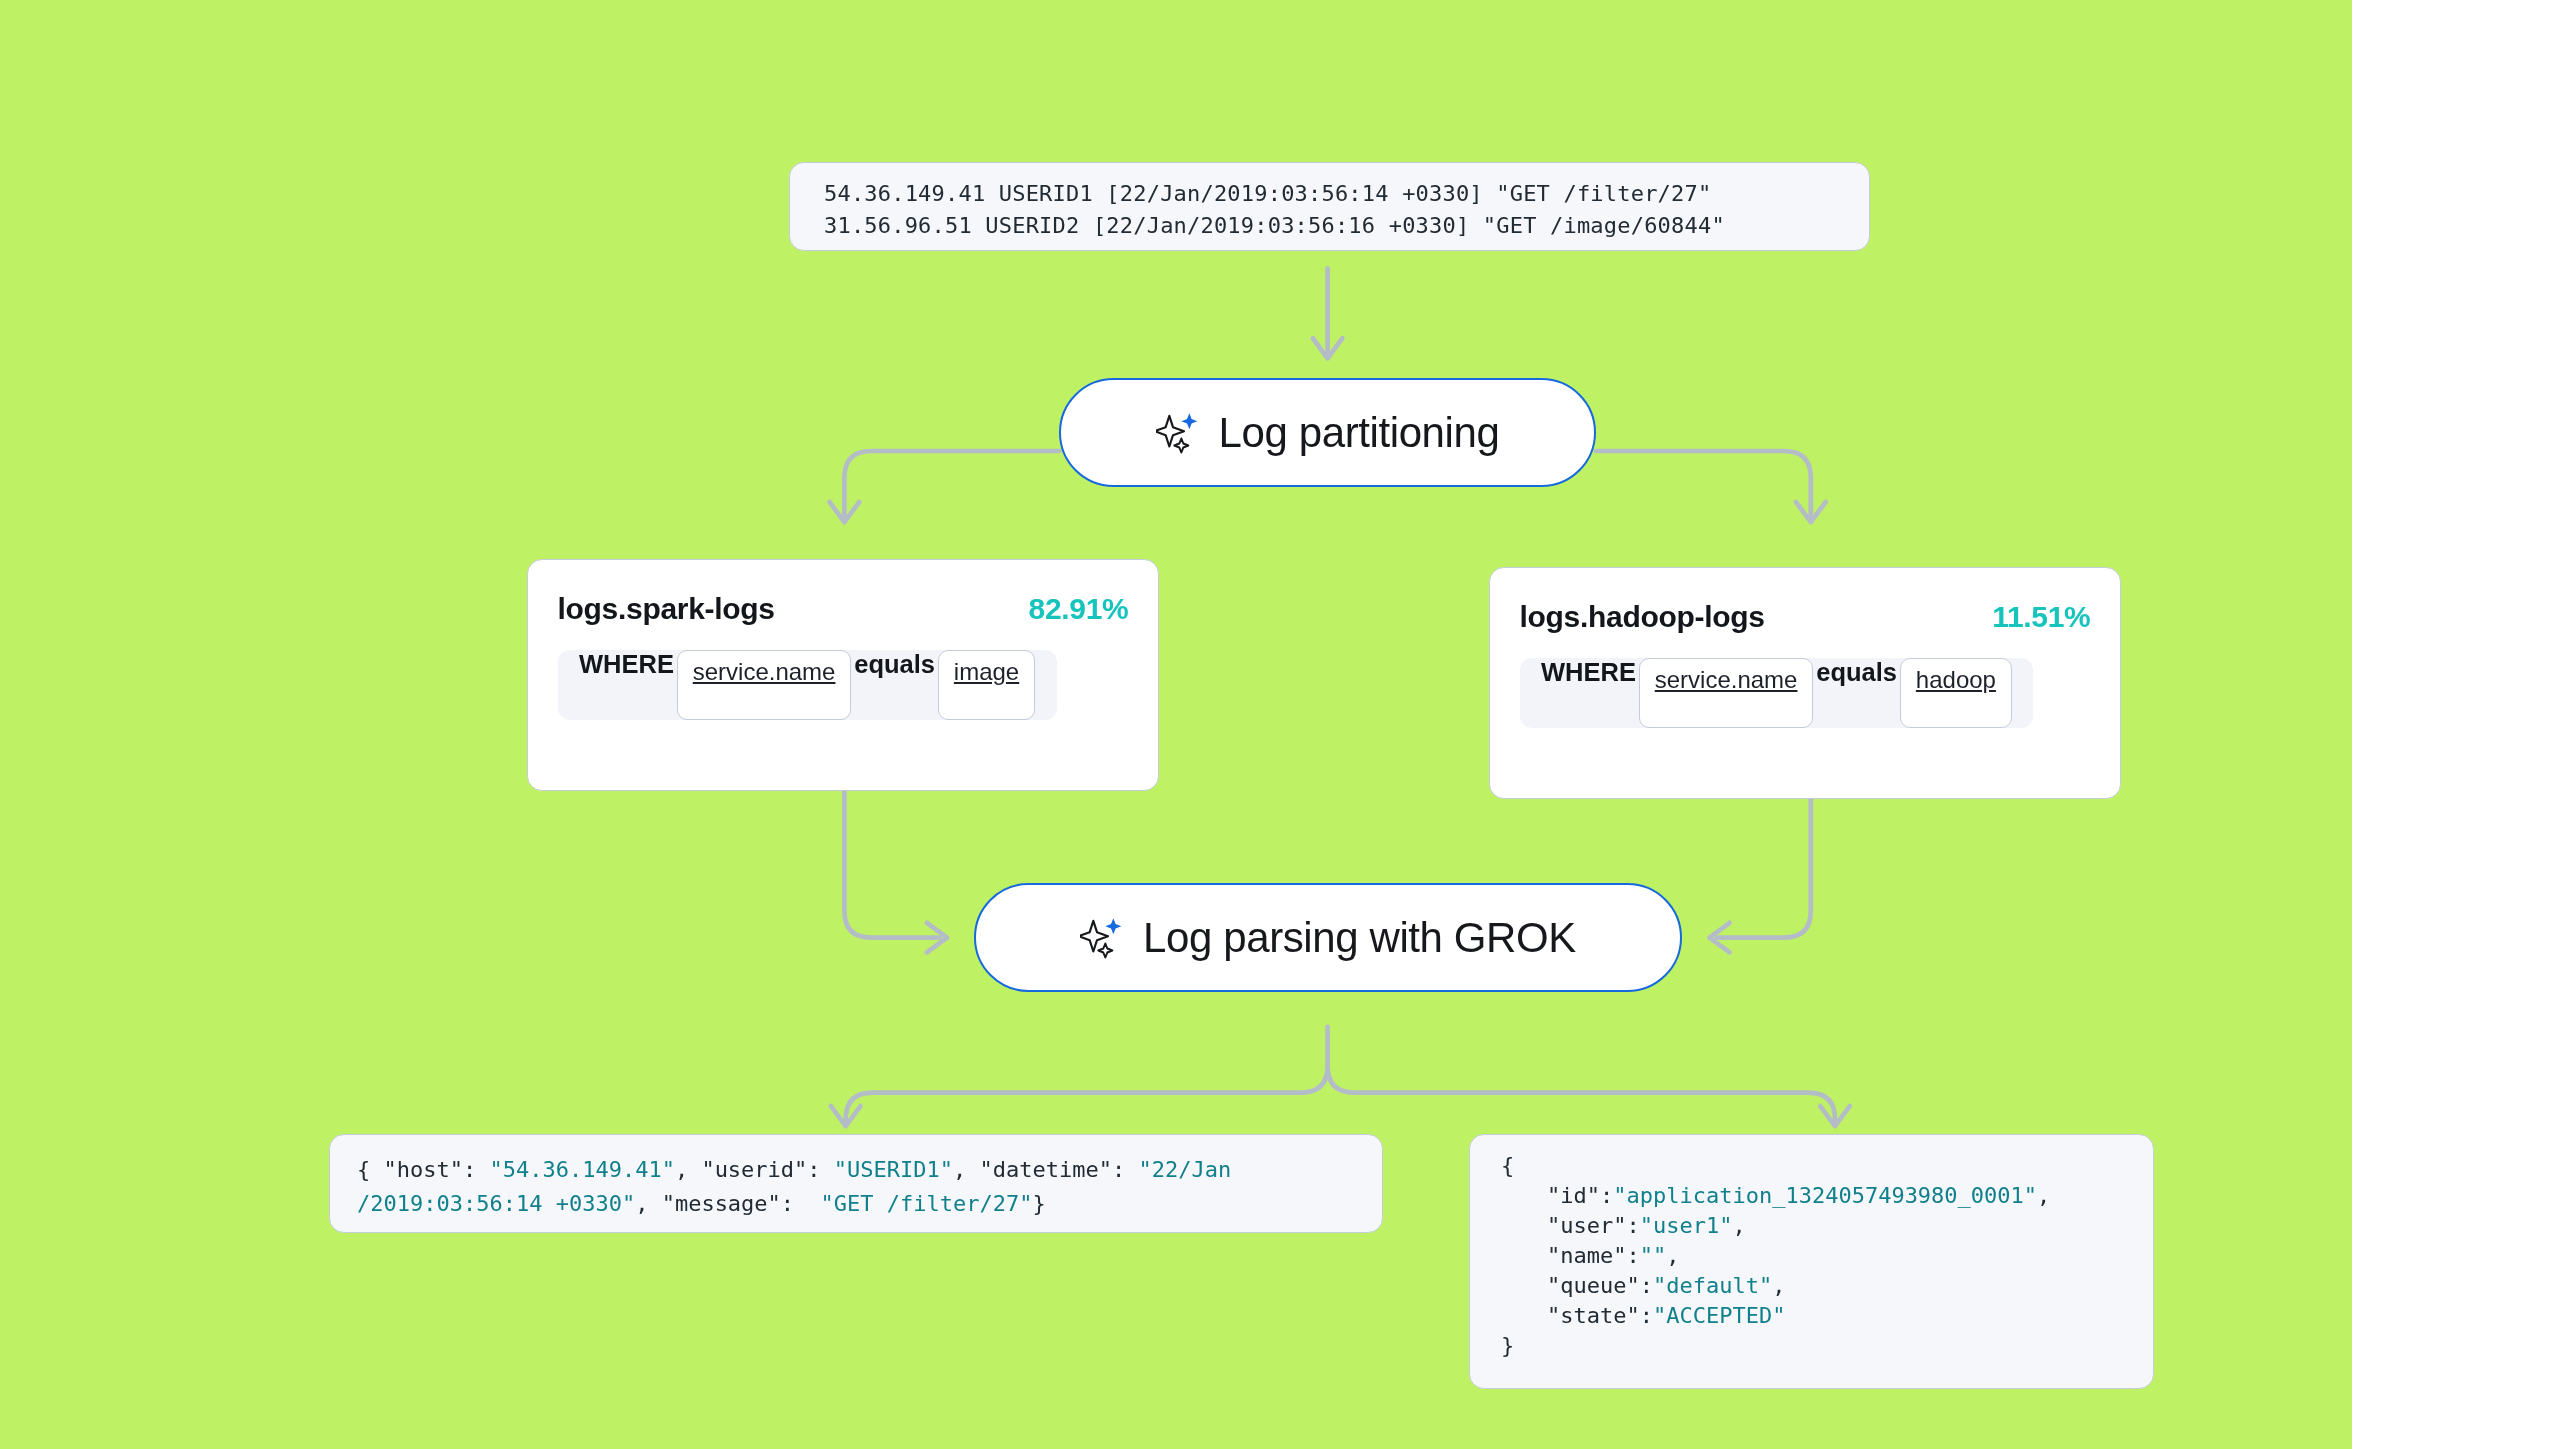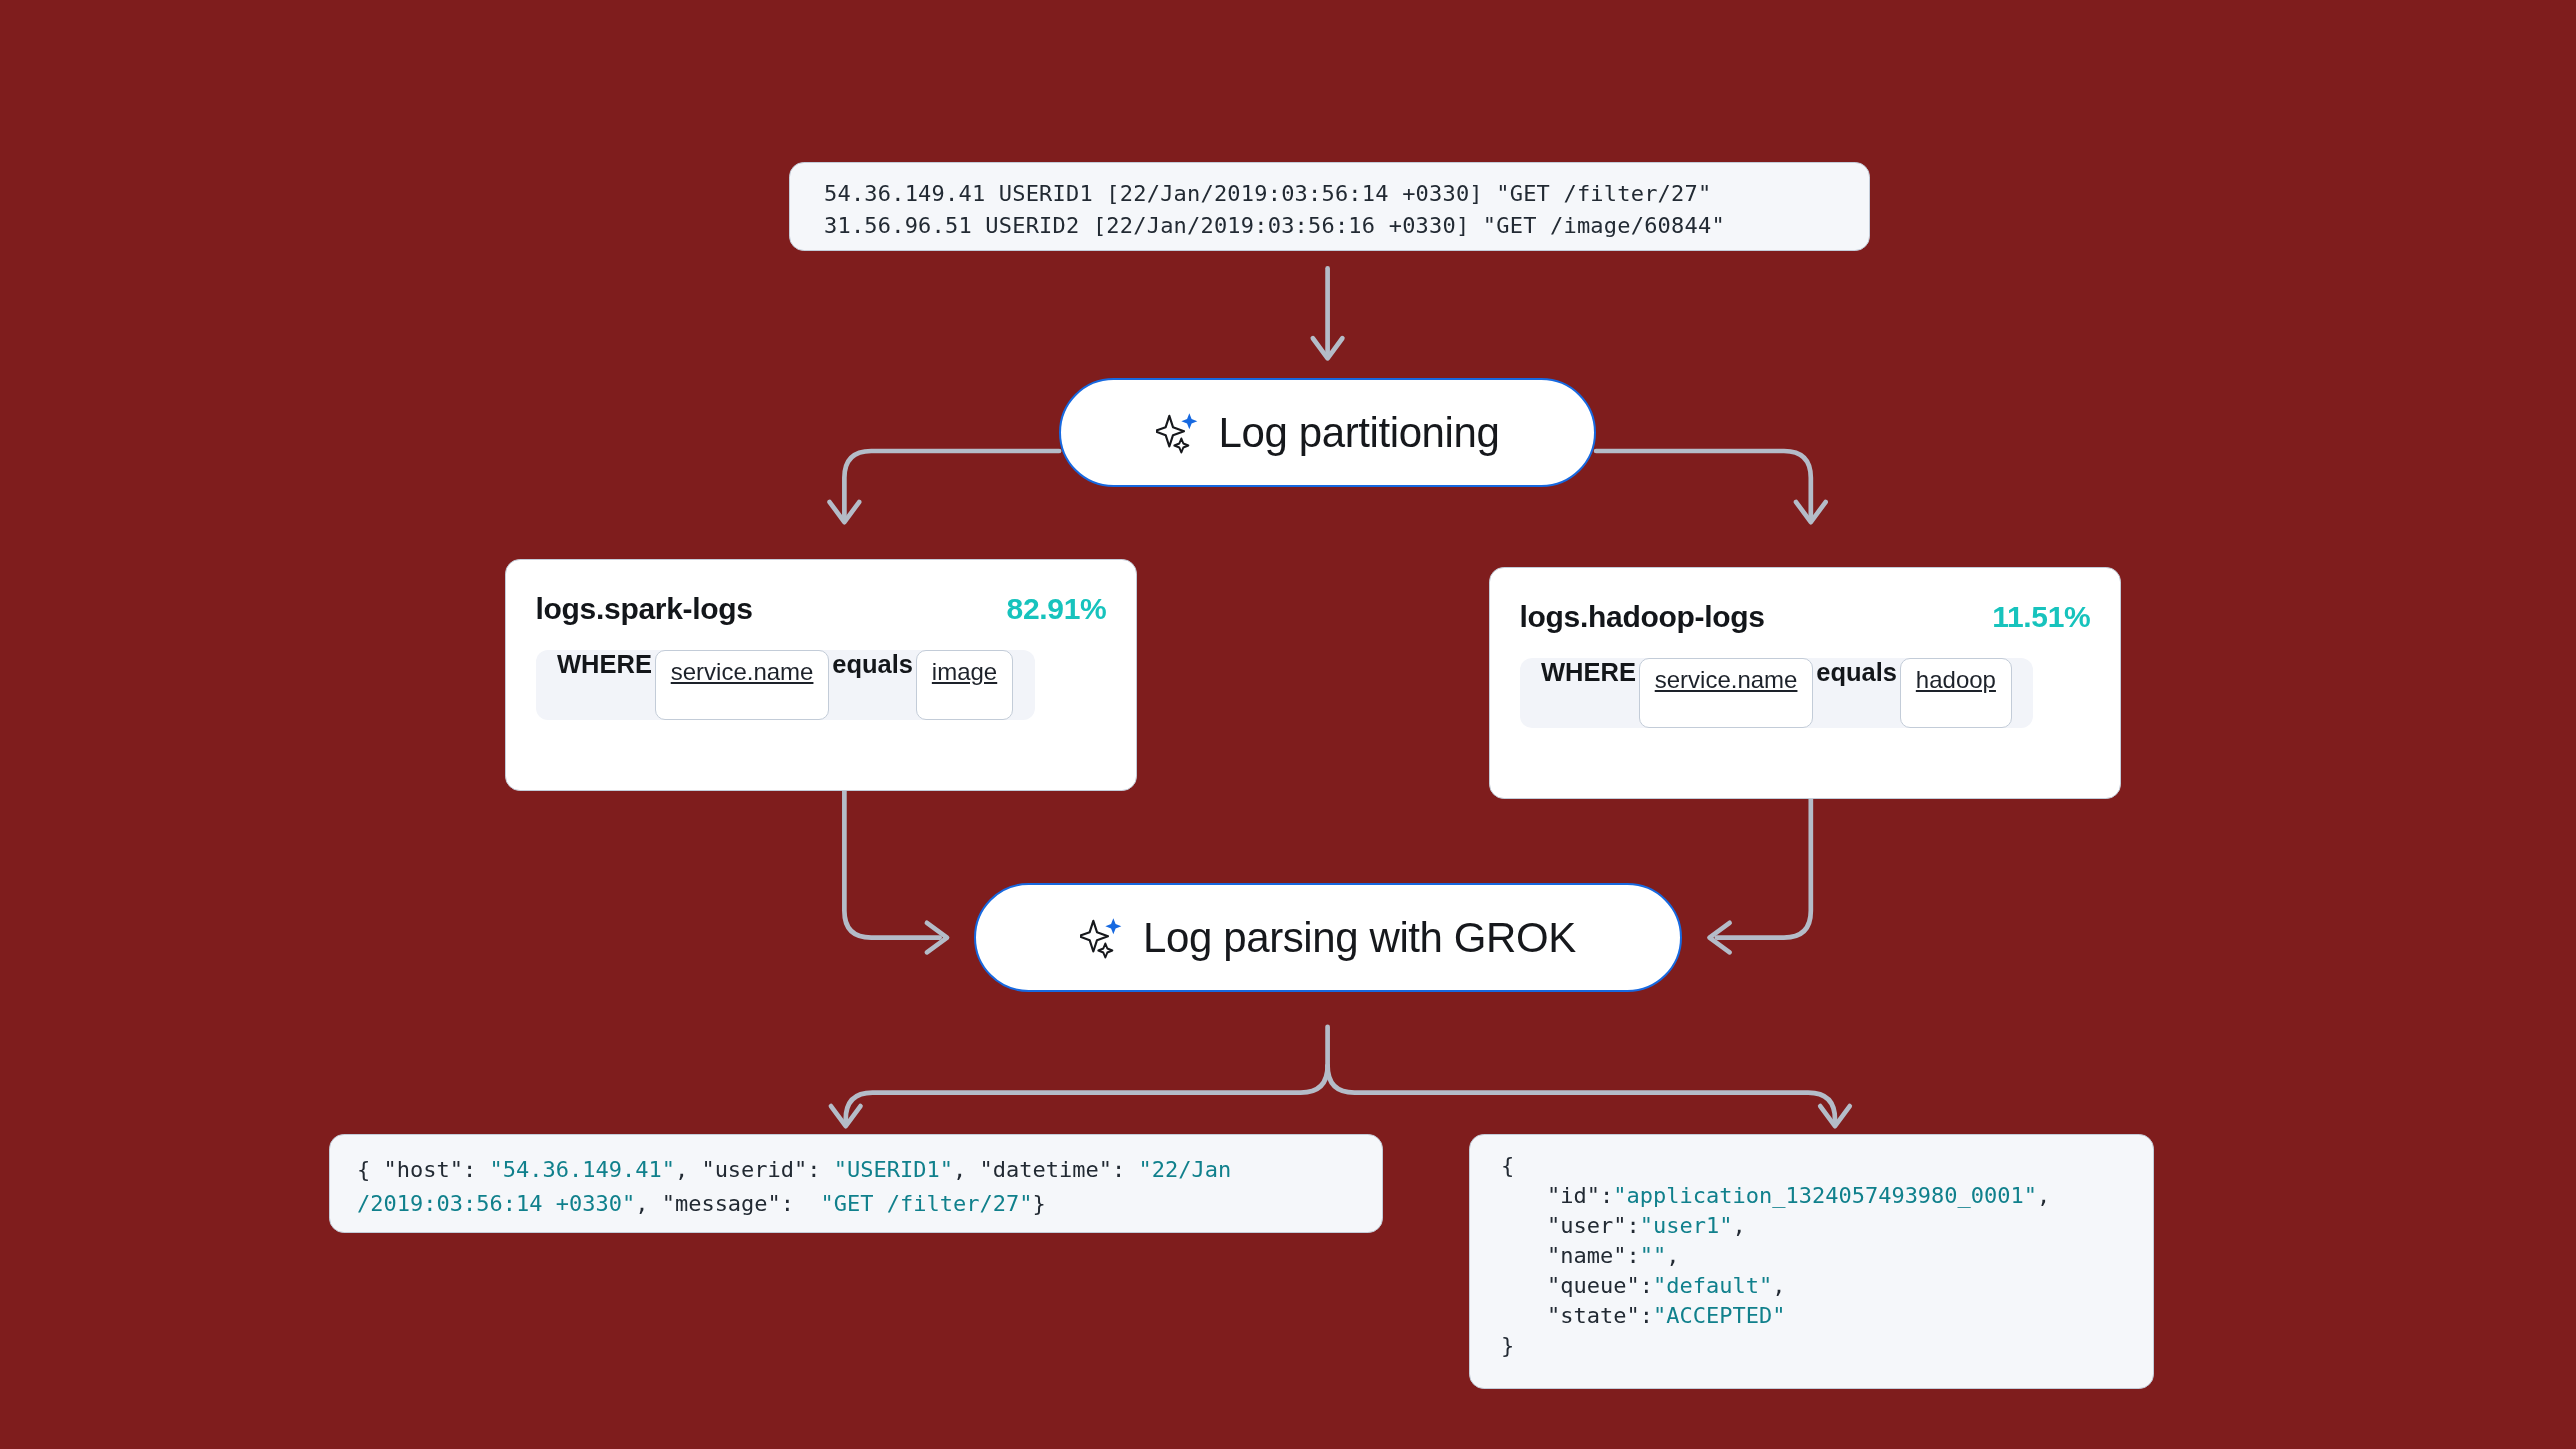--- a/index.html
+++ b/index.html
@@ -6,23 +6,23 @@
     margin: 0;
     padding: 0;
     background: #ffffff;
   }
   body {
     font-family: "Liberation Sans", sans-serif;
     -webkit-font-smoothing: antialiased;
   }
   #stage {
     position: relative;
-    width: 2576px;
+    width: 2352px;
     height: 1449px;
-    background: #7f1d1d;
+    background: #bef264;
     overflow: hidden;
   }
   #edges {
     position: absolute;
     left: 0; top: 0;
     width: 2576px;
     height: 1449px;
     pointer-events: none;
   }
 
@@ -88,21 +88,21 @@
 
   
   .topic-card {
     position: absolute;
     box-sizing: border-box;
     background: #ffffff;
     border: 1.3px solid #c3ccd8;
     border-radius: 14.8px;
     padding: 32px 29.5px 0 29.5px;
   }
-  #card-spark  { left: 505px;  top: 559px; width: 632px; height: 232px; }
+  #card-spark  { left: 527px;  top: 559px; width: 632px; height: 232px; }
   #card-hadoop { left: 1489px; top: 559px; width: 632px; height: 232px; margin-top: 8px; }
 
   .card-head {
     display: flex;
     align-items: baseline;
     justify-content: space-between;
   }
   .card-title {
     font-size: 30px;
     font-weight: bold;

